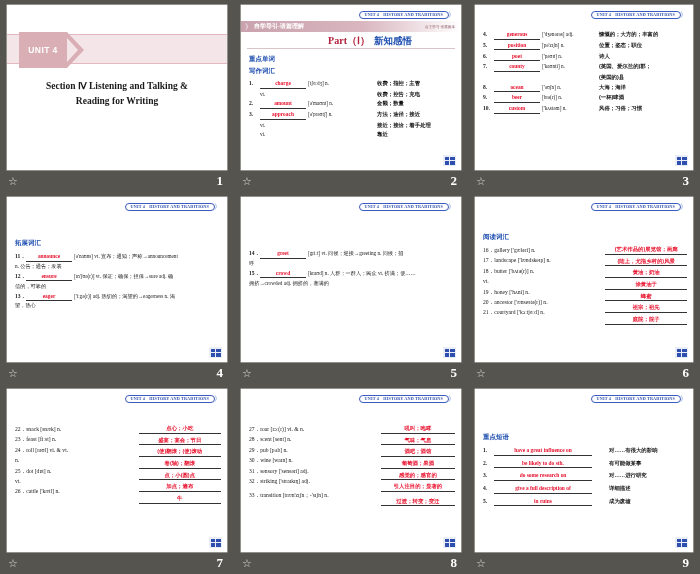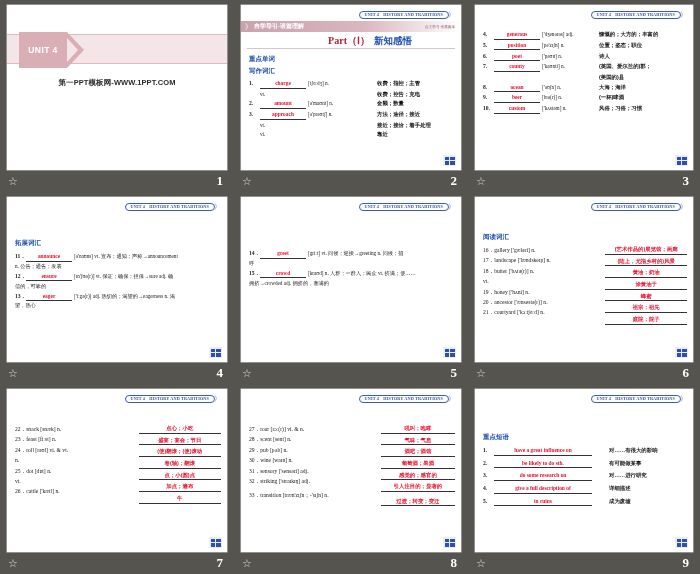--- a/index.html
+++ b/index.html
@@ -229,21 +229,24 @@
 
 <div class="grid">
 
   <div class="cell">
     <div class="slide s1">
       <div class="s1-band">
         <div class="s1-unit">UNIT 4</div>
         <div class="s1-arrow"></div>
         <div class="s1-arrow2"></div>
       </div>
-      <div class="s1-watermark">第一PPT模板网-WWW.1PPT.COM</div>
+      <div class="s1-section">
+        <div>Section Ⅳ Listening and Talking &amp;</div>
+        <div>Reading for Writing</div>
+      </div>
     </div>
     <div class="footer">
       <span class="star">☆</span>
       <span class="pagenum">1</span>
     </div>
   </div>
 
   <div class="cell">
     <div class="slide">
       <div class="tag">

